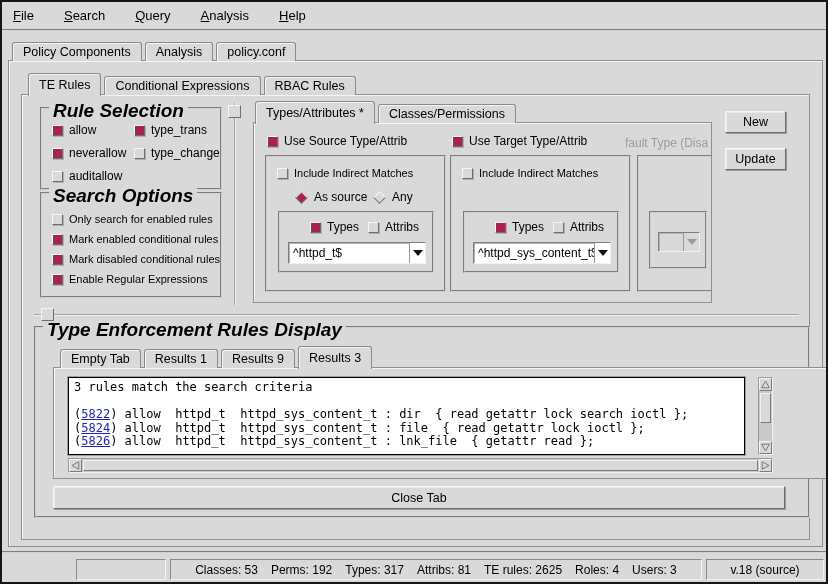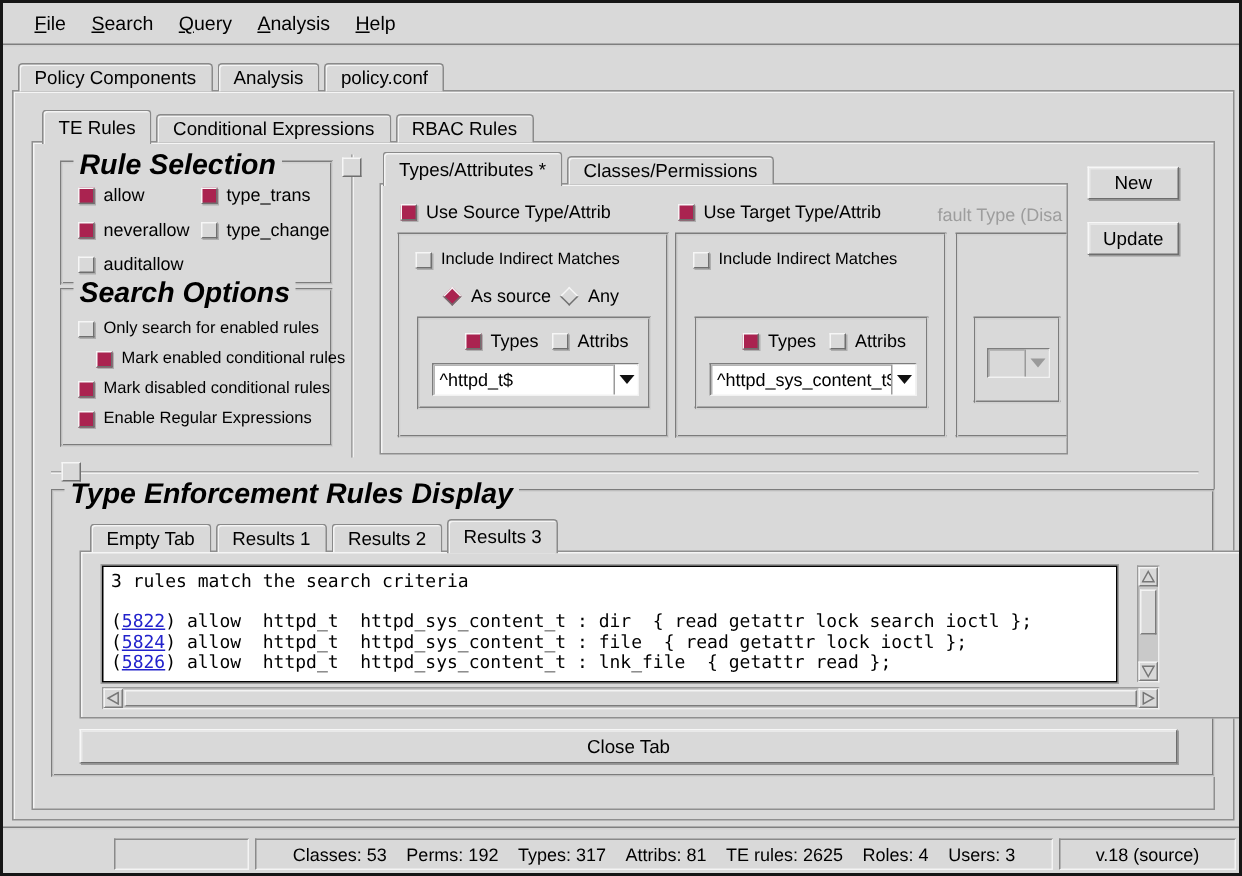--- a/index.html
+++ b/index.html
@@ -46,21 +46,21 @@
   .combo.disabled { background:#d9d9d9; }
   .combo.disabled .combo-btn { background:#d9d9d9; }
   .combo.disabled .arr-down { border-top-color:#9a9a9a; }
   .sunken { border:1px solid; border-color:#8a8a8a #f4f4f4 #f4f4f4 #8a8a8a; }
   .sash-h { position:absolute; height:2px; background:#c4c4c4; border-top:1px solid #a2a2a2; border-bottom:1px solid #f2f2f2; }
   .sash-v { position:absolute; width:2px; background:#c4c4c4; border-left:1px solid #a2a2a2; border-right:1px solid #f2f2f2; }
   .sash-handle { position:absolute; width:13px; height:13px; background:#d9d9d9;
                  border:1px solid; border-color:#f6f6f6 #6f6f6f #6f6f6f #f6f6f6; z-index:3; }
   
   .menubar { position:absolute; left:0; top:0; right:0; height:29px; display:flex;
-             align-items:center; padding-left:18px; gap:11px;
+             align-items:center; padding-left:8px; gap:24px;
              border-bottom:2px groove #d2d2d2; }
   .menu-item { font-size:13px; padding:2px 3px; }
   .menu-item::first-letter { text-decoration:underline; }
   
   .textarea { position:absolute; background:#fff; border:1px solid #000;
               box-shadow:0 0 0 1px #9d9d9d; padding:3px 5px; overflow:hidden; }
   .rline { font-family:"DejaVu Sans Mono", monospace; font-size:12px; line-height:13.5px;
            white-space:pre; color:#000; }
   .rlink { color:#2222cc; text-decoration:underline; cursor:pointer; }
   
@@ -135,21 +135,21 @@
           <span class="lbl">type_change</span>
         </div>
       </div>
 
       <div class="group" style="left:18px; top:97px; width:182px; height:106px;">
         <div class="group-title">Search Options</div>
         <div class="chk" style="left:10px; top:19px;">
           <span class="ind"></span>
           <span class="lbl small">Only search for enabled rules</span>
         </div>
-        <div class="chk" style="left:22px; top:39px;">
+        <div class="chk" style="left:10px; top:39px;">
           <span class="ind on"></span>
           <span class="lbl small">Mark enabled conditional rules</span>
         </div>
         <div class="chk" style="left:10px; top:59px;">
           <span class="ind on"></span>
           <span class="lbl small">Mark disabled conditional rules</span>
         </div>
         <div class="chk" style="left:10px; top:79px;">
           <span class="ind on"></span>
           <span class="lbl small">Enable Regular Expressions</span>
@@ -246,21 +246,21 @@
 
       <div class="sash-h" style="left:12px; top:219px; width:765px;"></div>
       <div class="sash-handle" style="left:19px; top:213px;"></div>
 
       <div class="group" style="left:12px; top:231px; width:776px; height:192px;">
         <div class="group-title">Type Enforcement Rules Display</div>
 
         <div class="tabs-row" style="left:24px; top:19px; height:21px;">
           <div class="tab">Empty Tab</div>
           <div class="tab">Results 1</div>
-          <div class="tab">Results 2</div>
+          <div class="tab">Results 9</div>
           <div class="tab active">Results 3</div>
         </div>
 
         <div class="frame" style="left:17px; top:39px; width:822px; height:112px;">
           <div class="textarea" style="left:14px; top:9px; width:677px; height:78px;">
             <div class="rline">3 rules match the search criteria</div>
             <div class="rline">&nbsp;</div>
             <div class="rline"><span>(</span><span class="rlink">5822</span><span>) allow  httpd_t  httpd_sys_content_t : dir  { read getattr lock search ioctl };</span></div>
             <div class="rline"><span>(</span><span class="rlink">5824</span><span>) allow  httpd_t  httpd_sys_content_t : file  { read getattr lock ioctl };</span></div>
             <div class="rline"><span>(</span><span class="rlink">5826</span><span>) allow  httpd_t  httpd_sys_content_t : lnk_file  { getattr read };</span></div>

